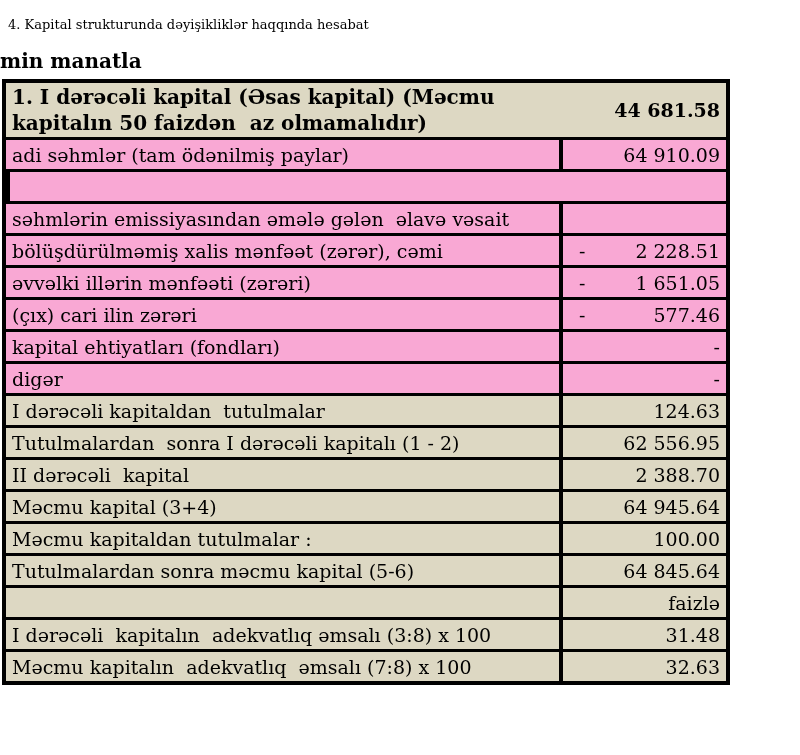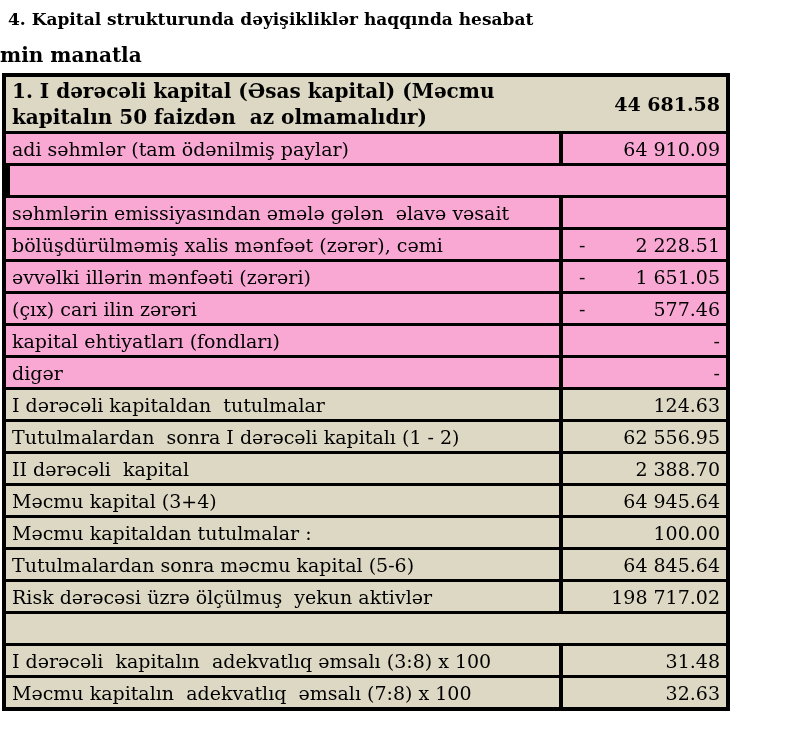--- a/index.html
+++ b/index.html
@@ -3,21 +3,21 @@
 <meta charset="utf-8">
 <style>
   :root { --hl:#ddd8c3; --bd:#000000; --tx:#000000; }
   * { box-sizing: border-box; }
   html,body { margin:0; padding:0; }
   body {
     width:800px; height:755px; background:#ffffff; color:var(--tx);
     font-family:"DejaVu Serif","Liberation Serif",serif; overflow:hidden;
   }
   .page-title {
-    font-size:17px; font-weight:bold; margin:6px 0 0 8px; line-height:26px;
+    font-size:13px; font-weight:normal; margin:12px 0 0 8px; line-height:26px;
     white-space:pre-wrap;
   }
   .unit-note {
     font-size:20px; font-weight:bold; text-align:left; margin-top:11px;
     padding-right:12px; line-height:24px; white-space:pre-wrap;
   }
   .cap-table {
     margin:6px 0 0 2px; width:728px; border:4px solid var(--bd);
     background:#ffffff;
   }
@@ -106,25 +106,22 @@
       </div>
       <div class="row row--bold bg">
         <div class="cell-label">Məcmu kapitaldan tutulmalar :</div>
         <div class="cell-value"><span class="dash"></span><span class="num">100.00</span></div>
       </div>
       <div class="row row--bold bg">
         <div class="cell-label">Tutulmalardan sonra məcmu kapital (5-6)</div>
         <div class="cell-value"><span class="dash"></span><span class="num">64 845.64</span></div>
       </div>
       <div class="row row--bold bg">
-        <div class="cell-label">Risk dərəcəsi üzrə ölçülmuş  yekun aktivlər</div>
-        <div class="cell-value"><span class="dash"></span><span class="num">198 717.02</span></div>
-      </div>
-      <div class="row row--bold bg">
         <div class="cell-label"></div>
+        <div class="cell-value"><span class="dash"></span><span class="num">faizlə</span></div>
       </div>
       <div class="row row--bold bg">
         <div class="cell-label">I dərəcəli  kapitalın  adekvatlıq əmsalı (3:8) x 100</div>
         <div class="cell-value"><span class="dash"></span><span class="num">31.48</span></div>
       </div>
       <div class="row row--bold bg">
         <div class="cell-label">Məcmu kapitalın  adekvatlıq  əmsalı (7:8) x 100</div>
         <div class="cell-value"><span class="dash"></span><span class="num">32.63</span></div>
       </div>
     </div>

